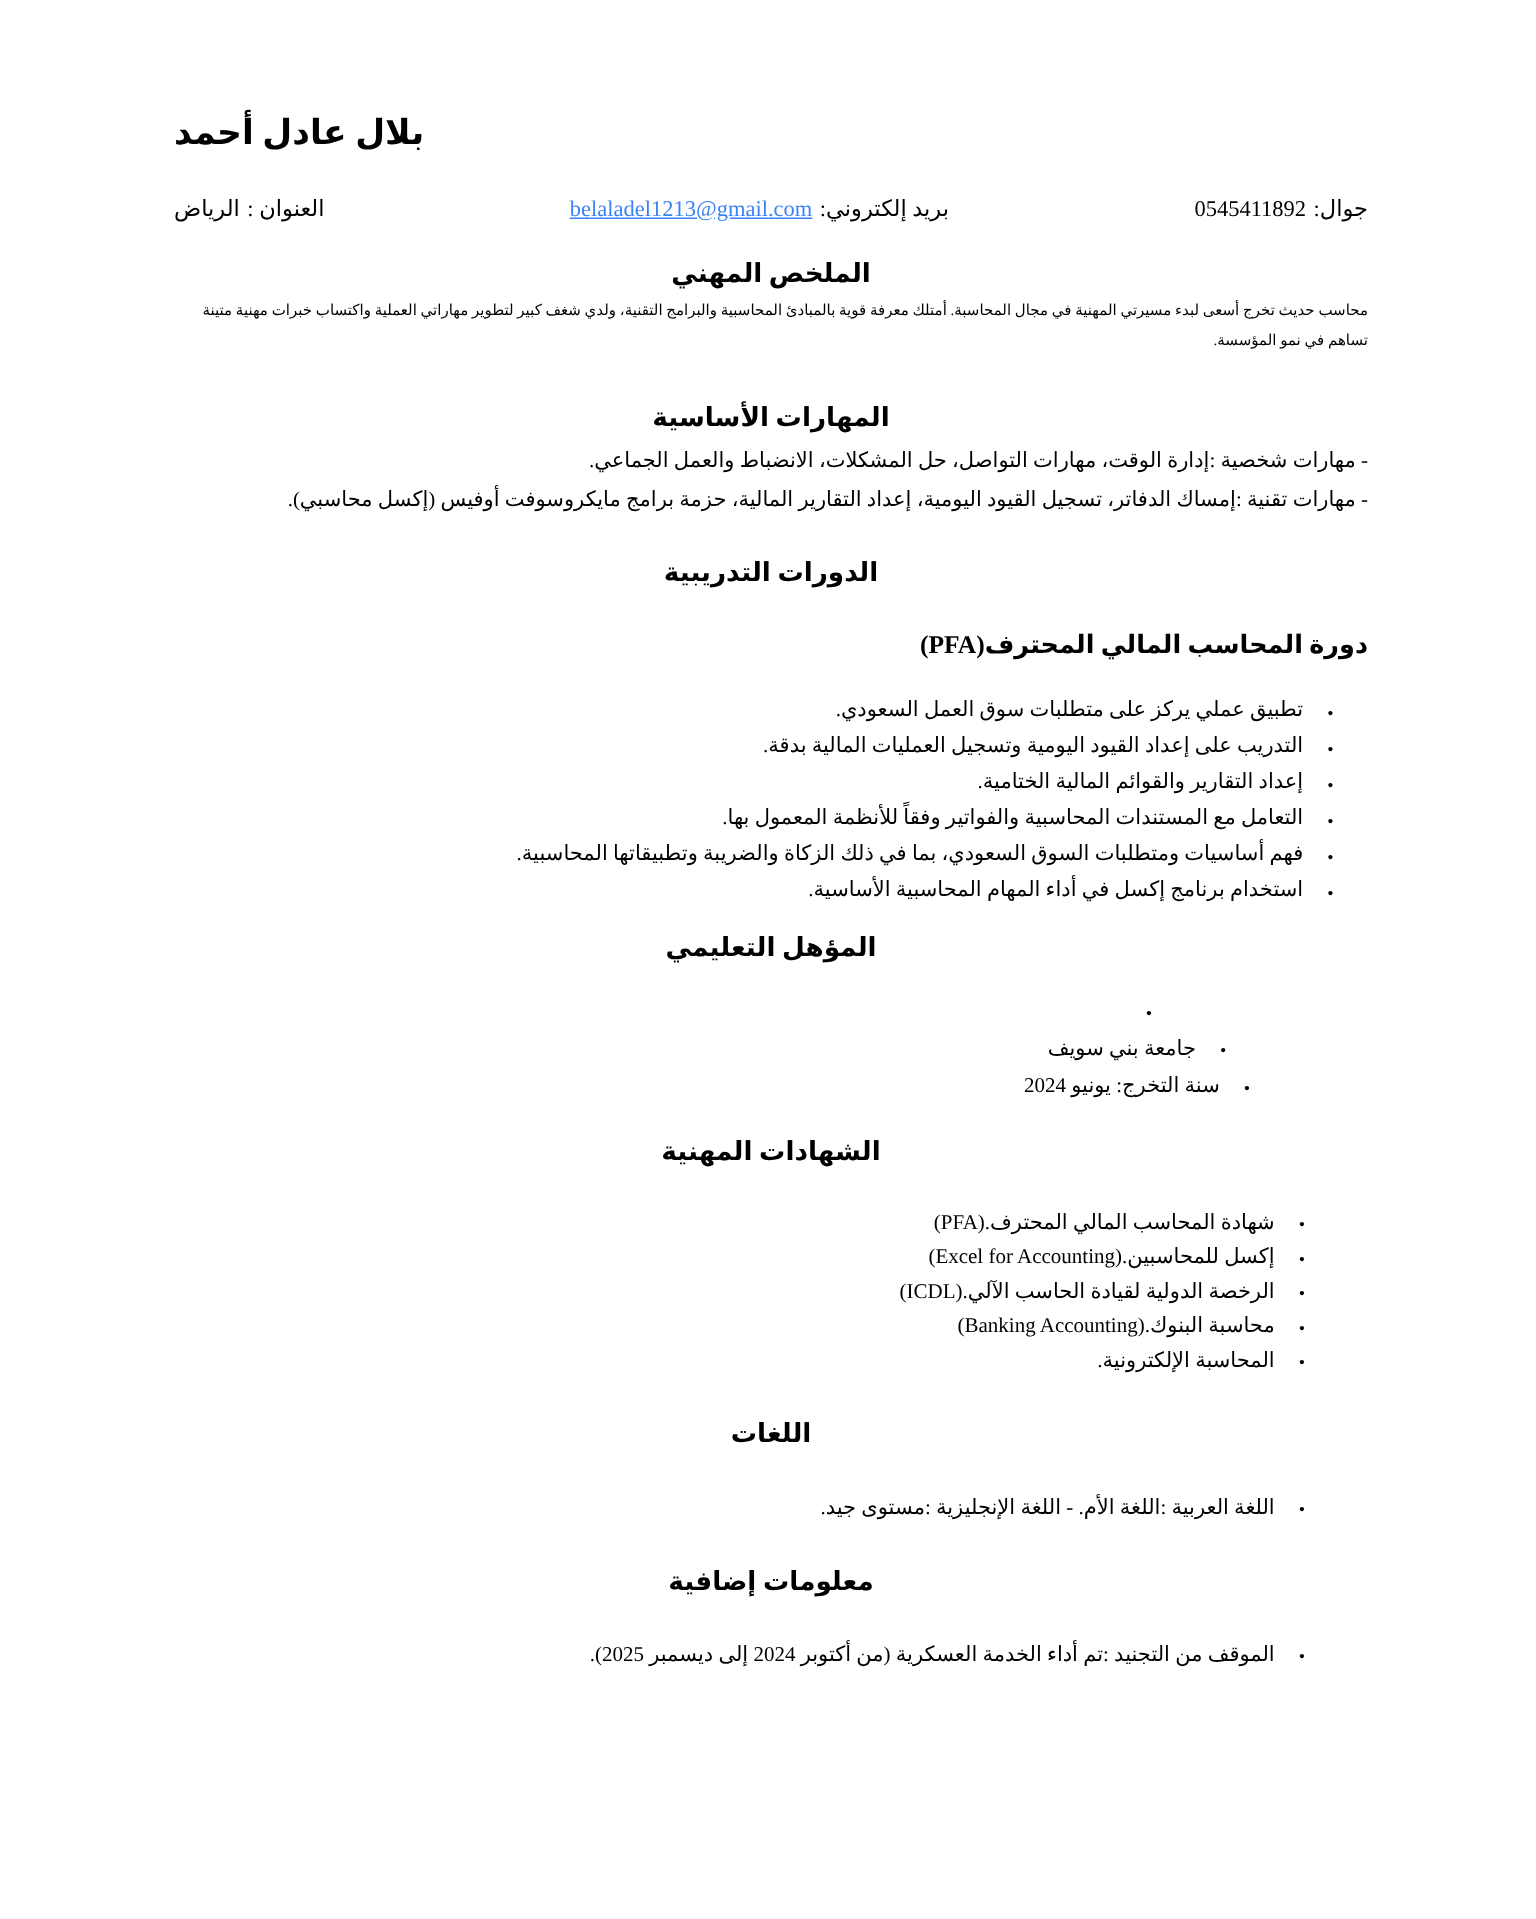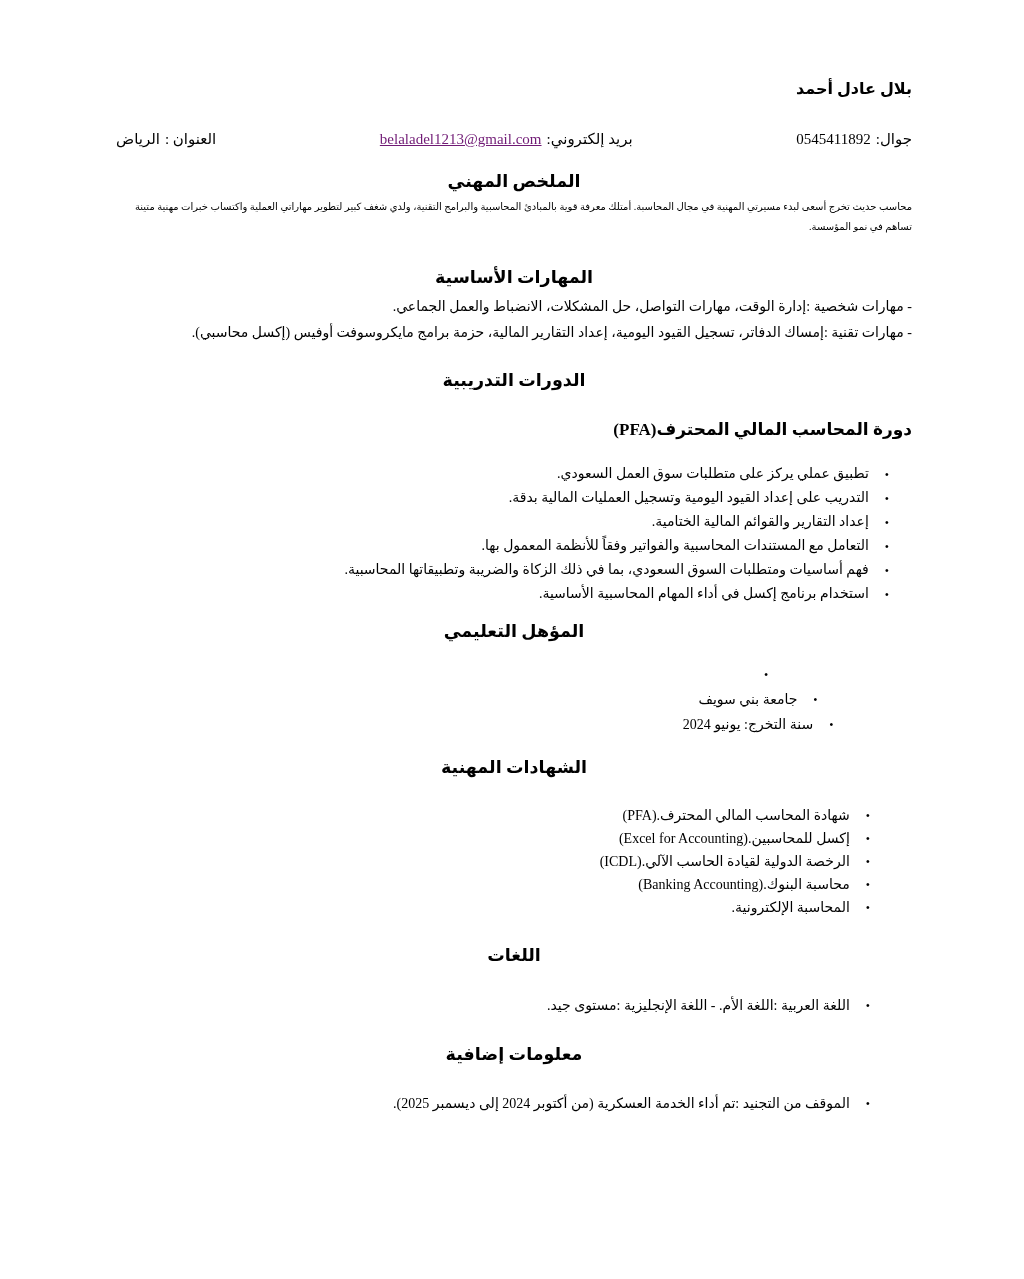--- a/index.html
+++ b/index.html
@@ -10,33 +10,33 @@
   }
   .page {
     direction:rtl;
     width:1024px; height:1279px;
     box-sizing:border-box;
     padding:74px 112px 30px 116px;
     overflow:hidden;
   }
   
   .title {
-    text-align:right;
-    font-size:16px; font-weight:bold;
+    text-align:left;
+    font-size:23px; font-weight:bold;
     line-height:30px;
     margin:0;
   }
   
   .contact {
     margin-top:26px;
     display:flex; justify-content:space-between; align-items:baseline;
     font-size:15px;
   }
   .contact b { margin-left:5px; }
-  a.email { color:#701a75; text-decoration:underline; }
+  a.email { color:#3b82f6; text-decoration:underline; }
   
   h2 {
     font-size:17.5px; font-weight:bold;
     line-height:22px; margin:0;
     text-align:center;
   }
   .sec-summary h2 { margin-top:22px; }
   .summary-text { margin:5px 0 0 0; font-size:10px; line-height:20px; text-align:right; }
   .sec-skills h2 { margin-top:29px; }
   .skills-body { margin-top:6px; font-size:14px; line-height:26px; text-align:right; }

